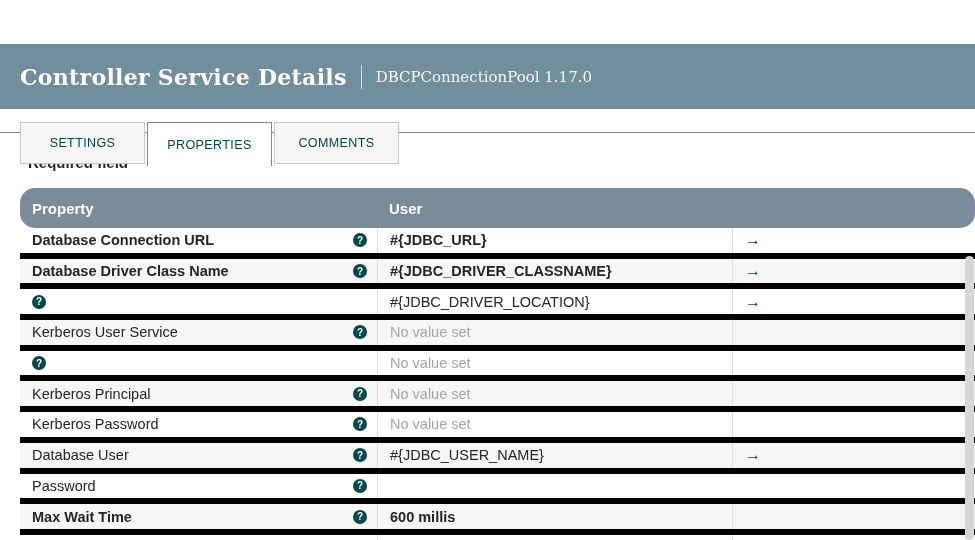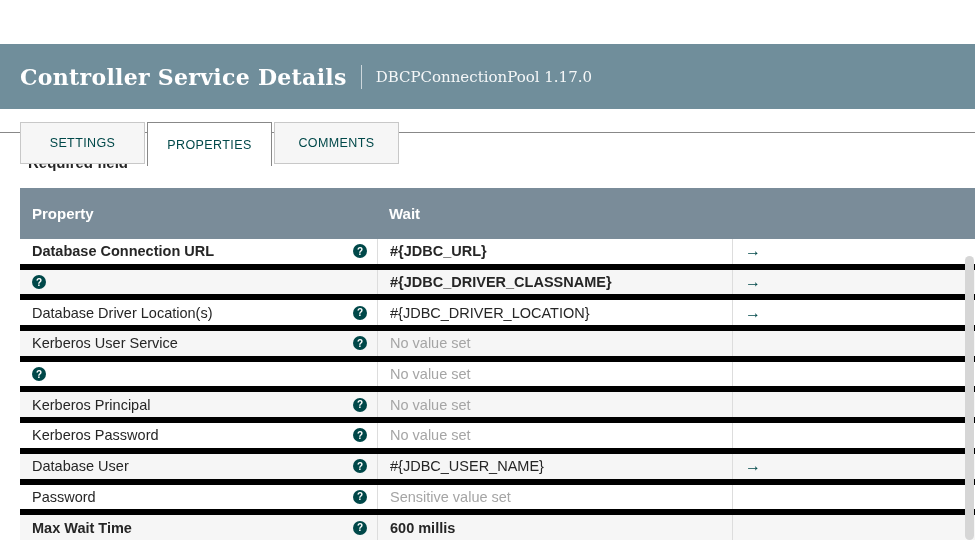--- a/index.html
+++ b/index.html
@@ -22,22 +22,22 @@
   .tab { width:125px; height:42px; display:flex; align-items:center; justify-content:center;
     background:#f6f6f6; border:1px solid #c8c8c8; margin-right:2px; color:#004849;
     font-size:12.5px; letter-spacing:.4px; cursor:pointer;margin-top:32px; }
   .tab.active { background:#fff; border:1px solid #888; border-bottom:none; height:44px; }
 
   
   .required-note { position:absolute; top:154px; left:28px; font-size:15px; font-weight:bold; }
 
   
   .ptable { position:absolute; top:188px; left:20px; width:955px; }
-  .thead { display:grid; grid-template-columns:357px 1fr; height:51px;
-    background:var(--table-header-bg,#7a8c99); color:#fff; font-weight:bold; font-size:15px; }
+  .thead { display:grid; grid-template-columns:357px 1fr; height:40px;
+    background:var(--table-header-bg,#7a8c99); color:#fff; font-weight:bold; font-size:15px;border-radius:15px; }
   .thead .th { display:flex; align-items:center; padding-left:12px; }
   .thead .th.value { padding-left:12px; }
 
   .tr { display:grid; grid-template-columns:357px 355px 1fr; height:30.7px;
     border-bottom:6px solid #000000; background:#fff; font-size:14.5px; cursor:pointer; }
   .tbody .tr:nth-child(even) { background:#f6f6f6; }
   .td { display:flex; align-items:center; overflow:hidden; white-space:nowrap; }
   .td.prop { padding:0 10px 0 12px; justify-content:space-between; }
   .td.val, .td.goto { border-left:1px solid #ddd; padding-left:12px; }
   .tr.required .pname, .tr.required .vtext { font-weight:bold; }
@@ -71,49 +71,49 @@
       <div class="tab">SETTINGS</div>
       <div class="tab active">PROPERTIES</div>
       <div class="tab">COMMENTS</div>
     </nav>
 
   <div class="required-note">Required field</div>
 
   <div class="ptable">
     <div class="thead">
       <div class="th property">Property</div>
-      <div class="th value">Wait</div>
+      <div class="th value">User</div>
     </div>
     <div class="tbody" id="tbody">
         <div class="tr required">
           <div class="td prop">
             <span class="pname">Database Connection URL</span>
             <span class="help">?</span>
           </div>
           <div class="td val">
             <span class="vtext">#{JDBC_URL}</span>
           </div>
           <div class="td goto">
             <span class="goto-arrow">→</span>
           </div>
         </div>
         <div class="tr required">
           <div class="td prop">
+            <span class="pname">Database Driver Class Name</span>
             <span class="help">?</span>
           </div>
           <div class="td val">
             <span class="vtext">#{JDBC_DRIVER_CLASSNAME}</span>
           </div>
           <div class="td goto">
             <span class="goto-arrow">→</span>
           </div>
         </div>
         <div class="tr">
           <div class="td prop">
-            <span class="pname">Database Driver Location(s)</span>
             <span class="help">?</span>
           </div>
           <div class="td val">
             <span class="vtext">#{JDBC_DRIVER_LOCATION}</span>
           </div>
           <div class="td goto">
             <span class="goto-arrow">→</span>
           </div>
         </div>
         <div class="tr">
@@ -164,23 +164,20 @@
             <span class="vtext">#{JDBC_USER_NAME}</span>
           </div>
           <div class="td goto">
             <span class="goto-arrow">→</span>
           </div>
         </div>
         <div class="tr">
           <div class="td prop">
             <span class="pname">Password</span>
             <span class="help">?</span>
-          </div>
-          <div class="td val">
-            <span class="vtext unset">Sensitive value set</span>
           </div>
           <div class="td goto"></div>
         </div>
         <div class="tr required">
           <div class="td prop">
             <span class="pname">Max Wait Time</span>
             <span class="help">?</span>
           </div>
           <div class="td val">
             <span class="vtext">600 millis</span>

